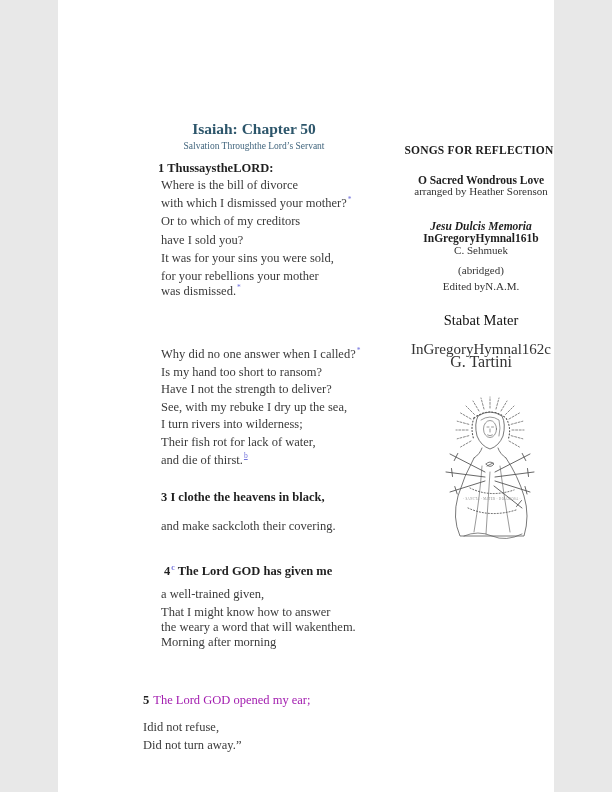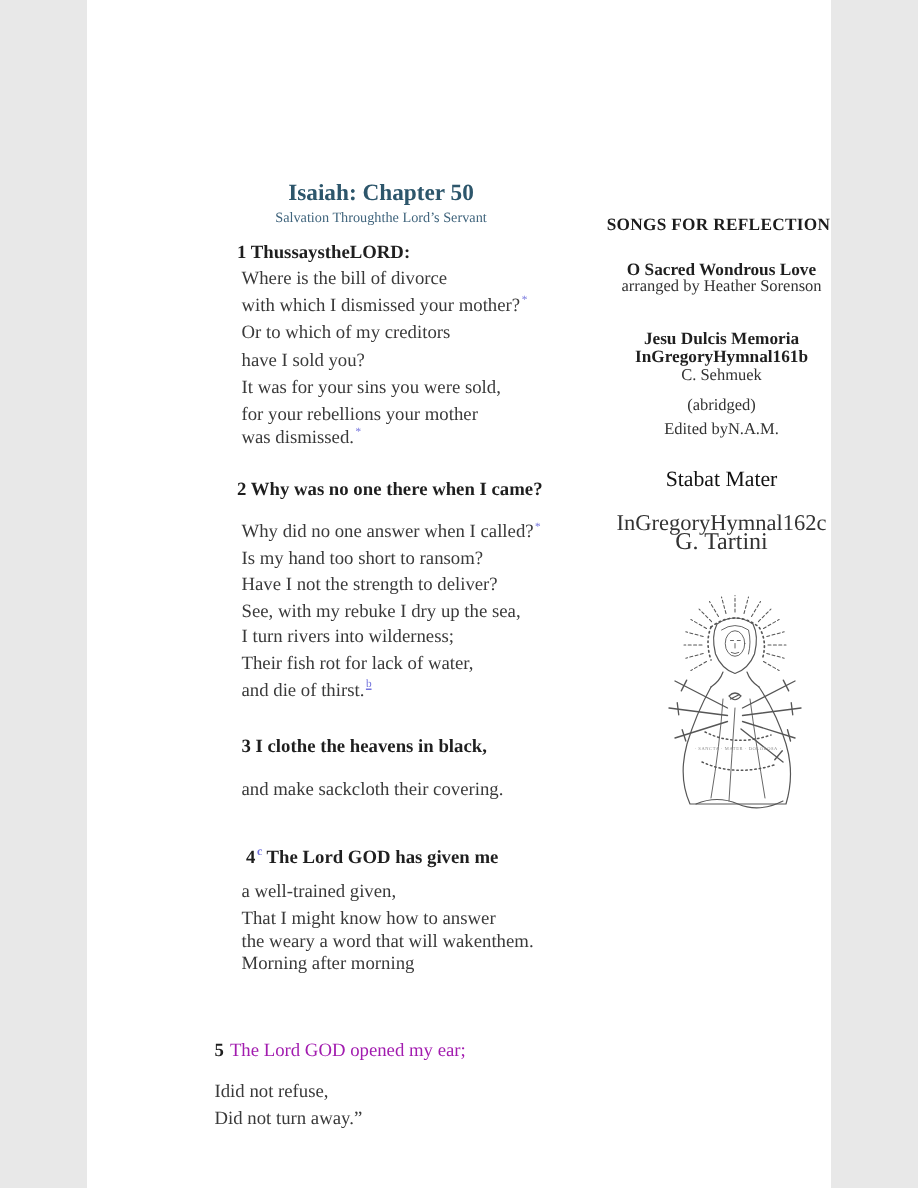--- a/index.html
+++ b/index.html
@@ -26,21 +26,21 @@
   }
   sup.marker.u { text-decoration:underline; }
   .vhead sup.marker { font-size:8px; }
 
   
   .rcol { text-align:center; width:180px; }
   .songs-heading { font-weight:bold; font-size:11.5px; color:#1c1c1c; letter-spacing:0.2px; }
   .song-title { font-weight:bold; font-size:11.5px; color:#1f1f1f; line-height:11px; }
   .song-sub-bold { font-weight:bold; font-size:11.5px; color:#1f1f1f; line-height:13px; }
   .song-credit { font-size:11px; color:#333333; line-height:10.5px; }
-  .song2 .song-title { line-height:12px; }
+  .song2 .song-title { line-height:12px;font-style:italic; }
   .mt9 { margin-top:9px; }
   .mt6 { margin-top:6px; }
   .stabat-title { font-weight:normal; font-size:14.5px; color:#111; line-height:14px; }
   .stabat-sub { font-size:15px; color:#333; line-height:13px;margin-top:16px; }
   .stabat-credit { font-size:16px; color:#333; line-height:12px; }
 
   .artwork svg { display:block; }
 </style>
 </head>
 <body>
@@ -55,21 +55,20 @@
   <div class="abs vbody" style="left:103px; top:176px;">
     <div class="line"><span>Where is the bill of divorce</span></div>
     <div class="line"><span>with which I dismissed your mother?</span><sup class="marker">*</sup></div>
     <div class="line"><span>Or to which of my creditors</span></div>
     <div class="line"><span>have I sold you?</span></div>
     <div class="line"><span>It was for your sins you were sold,</span></div>
     <div class="line"><span>for your rebellions your mother</span></div>
     <div class="line tight"><span>was dismissed.</span><sup class="marker">*</sup></div>
   </div>
 
-  <div class="abs vhead" style="left:100px; top:319px;">2 Why was no one there when I came?</div>
   <div class="abs vbody lh17" style="left:103px; top:346px;">
     <div class="line"><span>Why did no one answer when I called?</span><sup class="marker">*</sup></div>
     <div class="line"><span>Is my hand too short to ransom?</span></div>
     <div class="line"><span>Have I not the strength to deliver?</span></div>
     <div class="line"><span>See, with my rebuke I dry up the sea,</span></div>
     <div class="line"><span>I turn rivers into wilderness;</span></div>
     <div class="line"><span>Their fish rot for lack of water,</span></div>
     <div class="line"><span>and die of thirst.</span><sup class="marker u">b</sup></div>
   </div>
 

